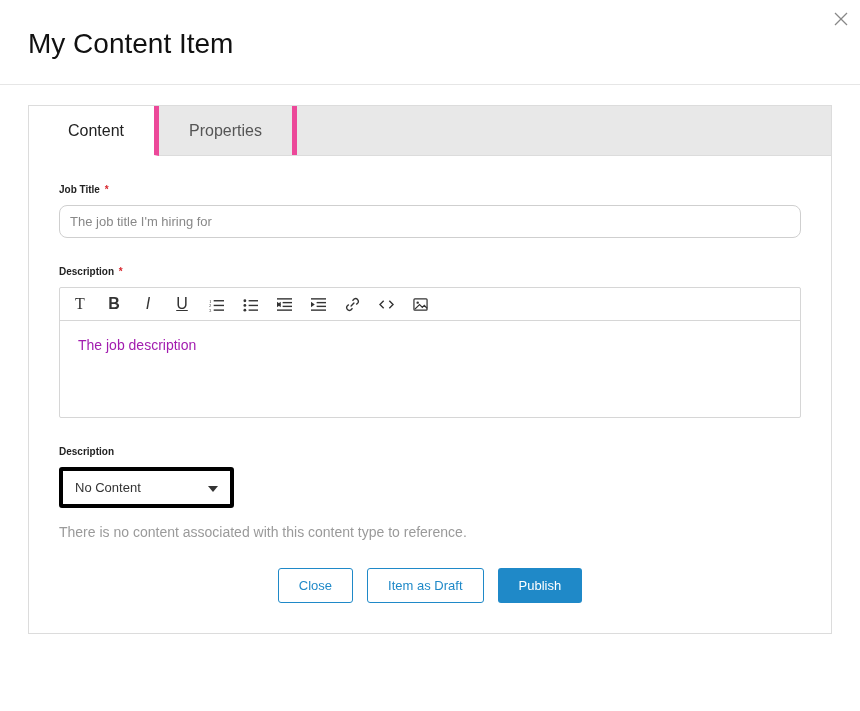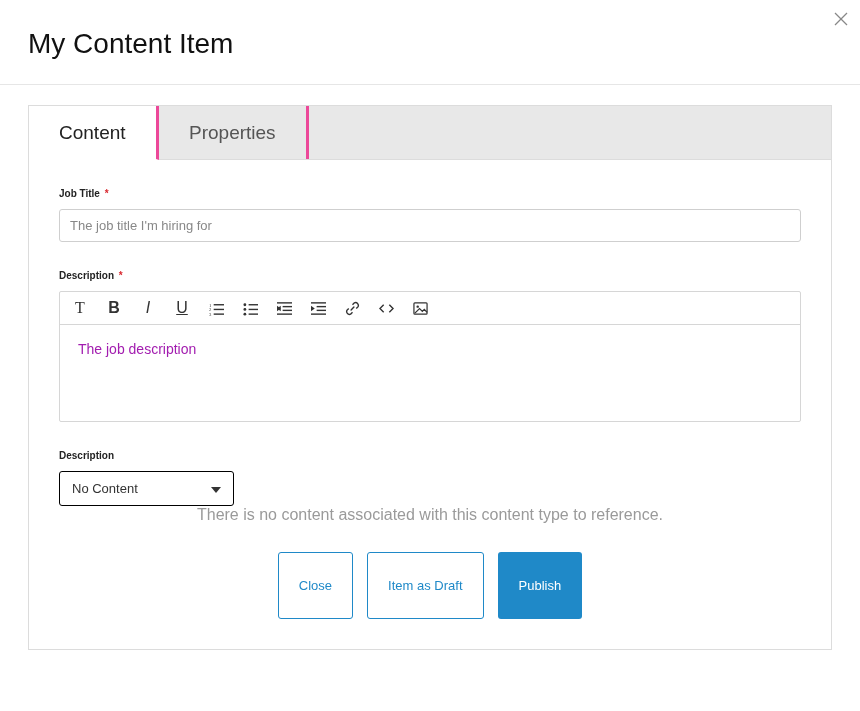--- a/index.html
+++ b/index.html
@@ -42,25 +42,25 @@
   .panel {
     border: 1px solid #dcdcdc;
   }
   .tabs {
     display: flex;
     background: #e8e8e8;
     border-bottom: 1px solid #dcdcdc;
   }
   .tab {
     padding: 16px 30px 15px 30px;
-    font-size: 19px;
+    font-size: 16px;
     color: #555;
     cursor: pointer;
-    border-right: 3px solid #ec4899;
-    text-align: left;
+    border-right: 5px solid #ec4899;
+    text-align: right;
     min-width: 130px;
   }
   .tab.active {
     background: #fff;
     color: #222;
     position: relative;
     margin-bottom: -1px;
     border-bottom: 1px solid #fff;
   }
   .panel-body {
@@ -73,21 +73,21 @@
     font-weight: 600;
     color: #222;
     margin-bottom: 10px;
   }
   .req { color: #d8262d; font-weight: 600; margin-left: 2px;}
   .text-input {
     width: 100%;
     padding: 8px 10px;
     font-size: 13px;
     border: 1px solid #cfcfcf;
-    border-radius: 3px;
+    border-radius: 8px;
     color: #555;
     outline: none;
   }
   .text-input::placeholder { color: #888; }
   .rte {
     border: 1px solid #d6d6d6;
     border-radius: 2px;
   }
   .rte-toolbar {
     display: flex;
@@ -113,44 +113,44 @@
   .rte-area {
     min-height: 96px;
     padding: 16px 18px;
     font-size: 14px;
     color: #a21caf;
     outline: none;
   }
   .select {
     width: 175px;
     padding: 9px 12px;
-    border: 1px solid #000000;
+    border: 4px solid #000000;
     border-radius: 3px;
     font-size: 13px;
     color: #333;
     display: flex;
     justify-content: space-between;
     align-items: center;
     cursor: pointer;
     background: #fff;
   }
   .caret { color: #333; }
   .hint {
-    font-size: 16px;
+    font-size: 14px;
     color: #9a9a9a;
-    text-align: center;
+    margin-top: 16px;
   }
   .footer {
     display: flex;
     justify-content: center;
     gap: 14px;
     margin-top: 28px;
   }
   .btn {
-    padding: 25px 20px;
+    padding: 9px 20px;
     font-size: 13px;
     border-radius: 3px;
     cursor: pointer;
     border: 1px solid transparent;
   }
   .btn-outline {
     background: #fff;
     border-color: #1f89c8;
     color: #1f89c8;
   }

